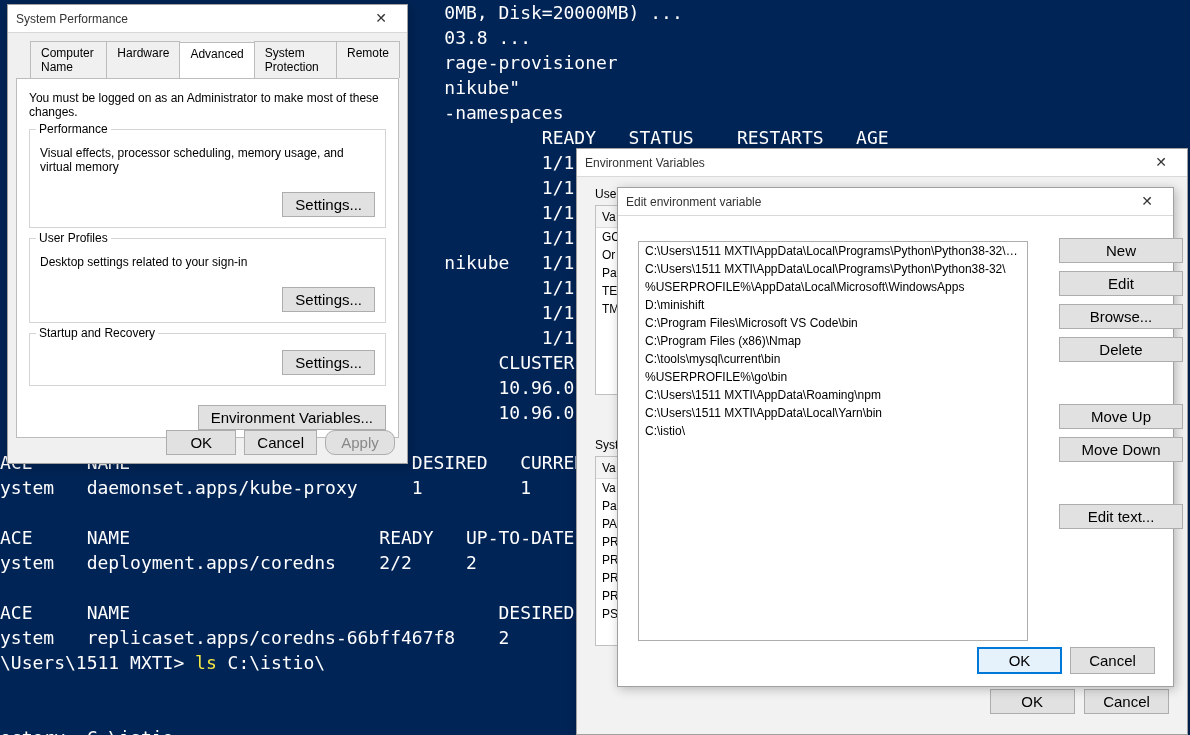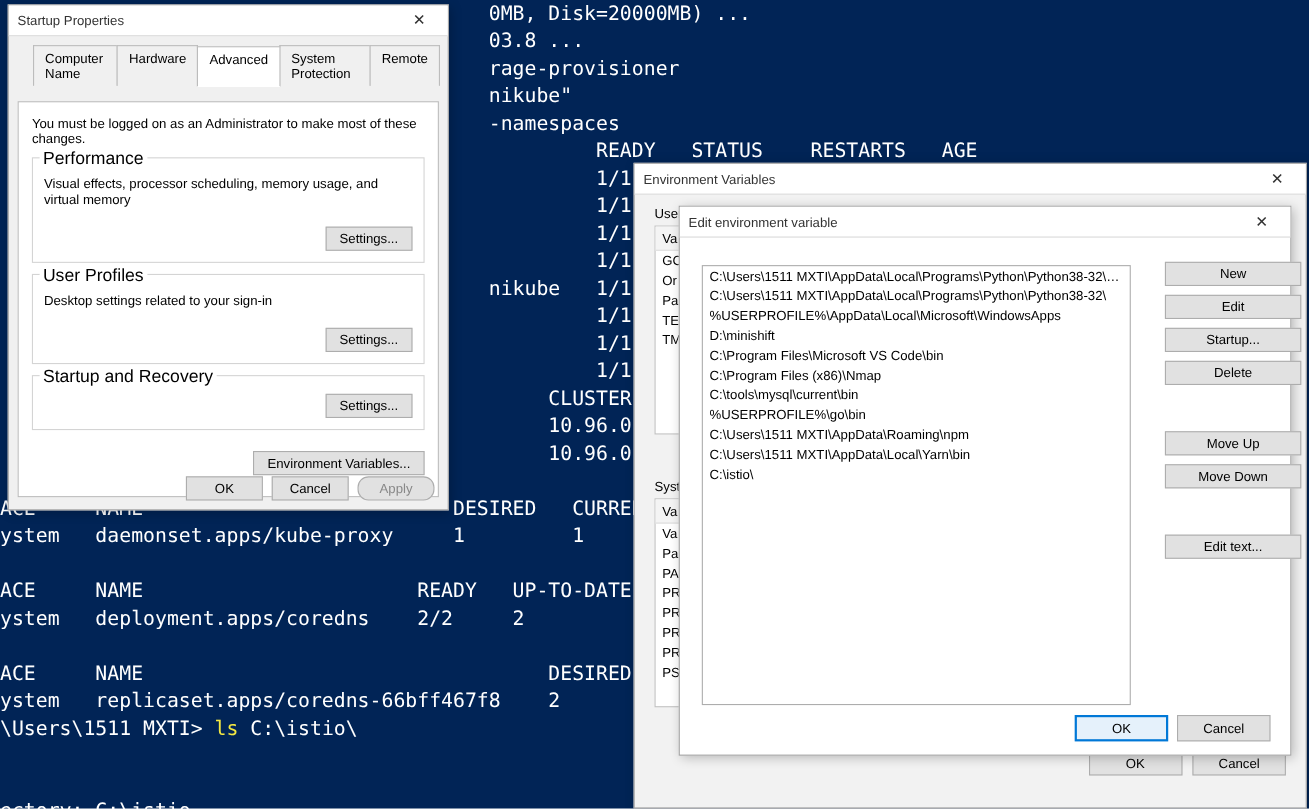--- a/index.html
+++ b/index.html
@@ -54,21 +54,21 @@
     color: #333;
   }
 
   
   #sysprops {
     left: 7px; top: 4px;
     width: 401px; height: 460px;
   }
   .tabs {
     display: flex;
-    margin: 8px 8px 14px 8px;
+    margin: 8px 8px 0 8px;
     padding-left: 14px;
   }
   .tab {
     padding: 4px 10px;
     background: #f0f0f0;
     border: 1px solid #bcbcbc;
     border-bottom: none;
     margin-right: -1px;
     font-size: 12px;
     color: #000;
@@ -92,28 +92,28 @@
     border: 1px solid #d4d4d4;
     padding: 16px 10px 10px 10px;
     margin-bottom: 10px;
     position: relative;
   }
   .groupbox .gb-title {
     position: absolute;
     top: -8px; left: 6px;
     background: #fff;
     padding: 0 3px;
-    font-size: 16px;
+    font-size: 12px;
   }
   .gb-desc { margin-bottom: 18px; }
   .btn {
     background: #e1e1e1;
     border: 1px solid #adadad;
     padding: 3px 12px;
-    font-size: 12px;
+    font-size: 15px;
     font-family: inherit;
     color: #000;
     min-width: 70px;
     text-align: center;
     cursor: default;
   }
   .btn.disabled { color: #888; border-radius: 10px; }
   .btn-row-right { text-align: right; }
   .env-btn-row { text-align: right; margin-top: 19px; }
   .dialog-footer {
@@ -221,21 +221,21 @@
   .edit-footer .btn { min-width: 85px; }
   .btn.primary { border: 2px solid #0078d7; background:#e5f1fb; }
 </style>
 </head>
 <body>
 
 <div class="terminal" id="terminal"><div class="row">                                         0MB, Disk=20000MB) ...</div><div class="row">                                         03.8 ...</div><div class="row">                                         rage-provisioner</div><div class="row">                                         nikube"</div><div class="row">                                         -namespaces</div><div class="row">                                                  READY   STATUS    RESTARTS   AGE</div><div class="row">                                                  1/1</div><div class="row">                                                  1/1</div><div class="row">                                                  1/1</div><div class="row">                                                  1/1</div><div class="row">                                         nikube   1/1</div><div class="row">                                                  1/1</div><div class="row">                                                  1/1</div><div class="row">                                                  1/1</div><div class="row">                                              CLUSTER-IP</div><div class="row">                                              10.96.0.1</div><div class="row">                                              10.96.0.10</div><div class="row">&nbsp;</div><div class="row">ACE     NAME                          DESIRED   CURRENT</div><div class="row">ystem   daemonset.apps/kube-proxy     1         1</div><div class="row">&nbsp;</div><div class="row">ACE     NAME                       READY   UP-TO-DATE</div><div class="row">ystem   deployment.apps/coredns    2/2     2</div><div class="row">&nbsp;</div><div class="row">ACE     NAME                                  DESIRED</div><div class="row">ystem   replicaset.apps/coredns-66bff467f8    2</div><div class="row"><span>\Users\1511 MXTI&gt; </span><span class="yellow">ls</span><span> C:\istio\</span></div><div class="row">&nbsp;</div><div class="row">&nbsp;</div><div class="row">ectory: C:\istio</div></div>
 
 <div class="win-dialog" id="sysprops">
   <div class="titlebar">
-    <span class="title">Startup Properties</span>
+    <span class="title">System Performance</span>
     <span class="close">✕</span>
   </div>
   <div class="tabs" id="sp-tabs">
       <div class="tab">Computer Name</div>
       <div class="tab">Hardware</div>
       <div class="tab active">Advanced</div>
       <div class="tab">System Protection</div>
       <div class="tab">Remote</div>
     </div>
   <div class="tab-body">
@@ -384,21 +384,21 @@
         <div class="p">C:\Program Files (x86)\Nmap</div>
         <div class="p">C:\tools\mysql\current\bin</div>
         <div class="p">%USERPROFILE%\go\bin</div>
         <div class="p">C:\Users\1511 MXTI\AppData\Roaming\npm</div>
         <div class="p">C:\Users\1511 MXTI\AppData\Local\Yarn\bin</div>
         <div class="p">C:\istio\</div>
       </div>
     <div class="edit-btncol">
       <button class="btn">New</button>
       <button class="btn">Edit</button>
-      <button class="btn">Startup...</button>
+      <button class="btn">Browse...</button>
       <button class="btn">Delete</button>
       <div class="gap"></div>
       <button class="btn">Move Up</button>
       <button class="btn">Move Down</button>
       <div class="gap"></div>
       <button class="btn">Edit text...</button>
     </div>
   </div>
   <div class="edit-footer">
     <button class="btn primary">OK</button>

